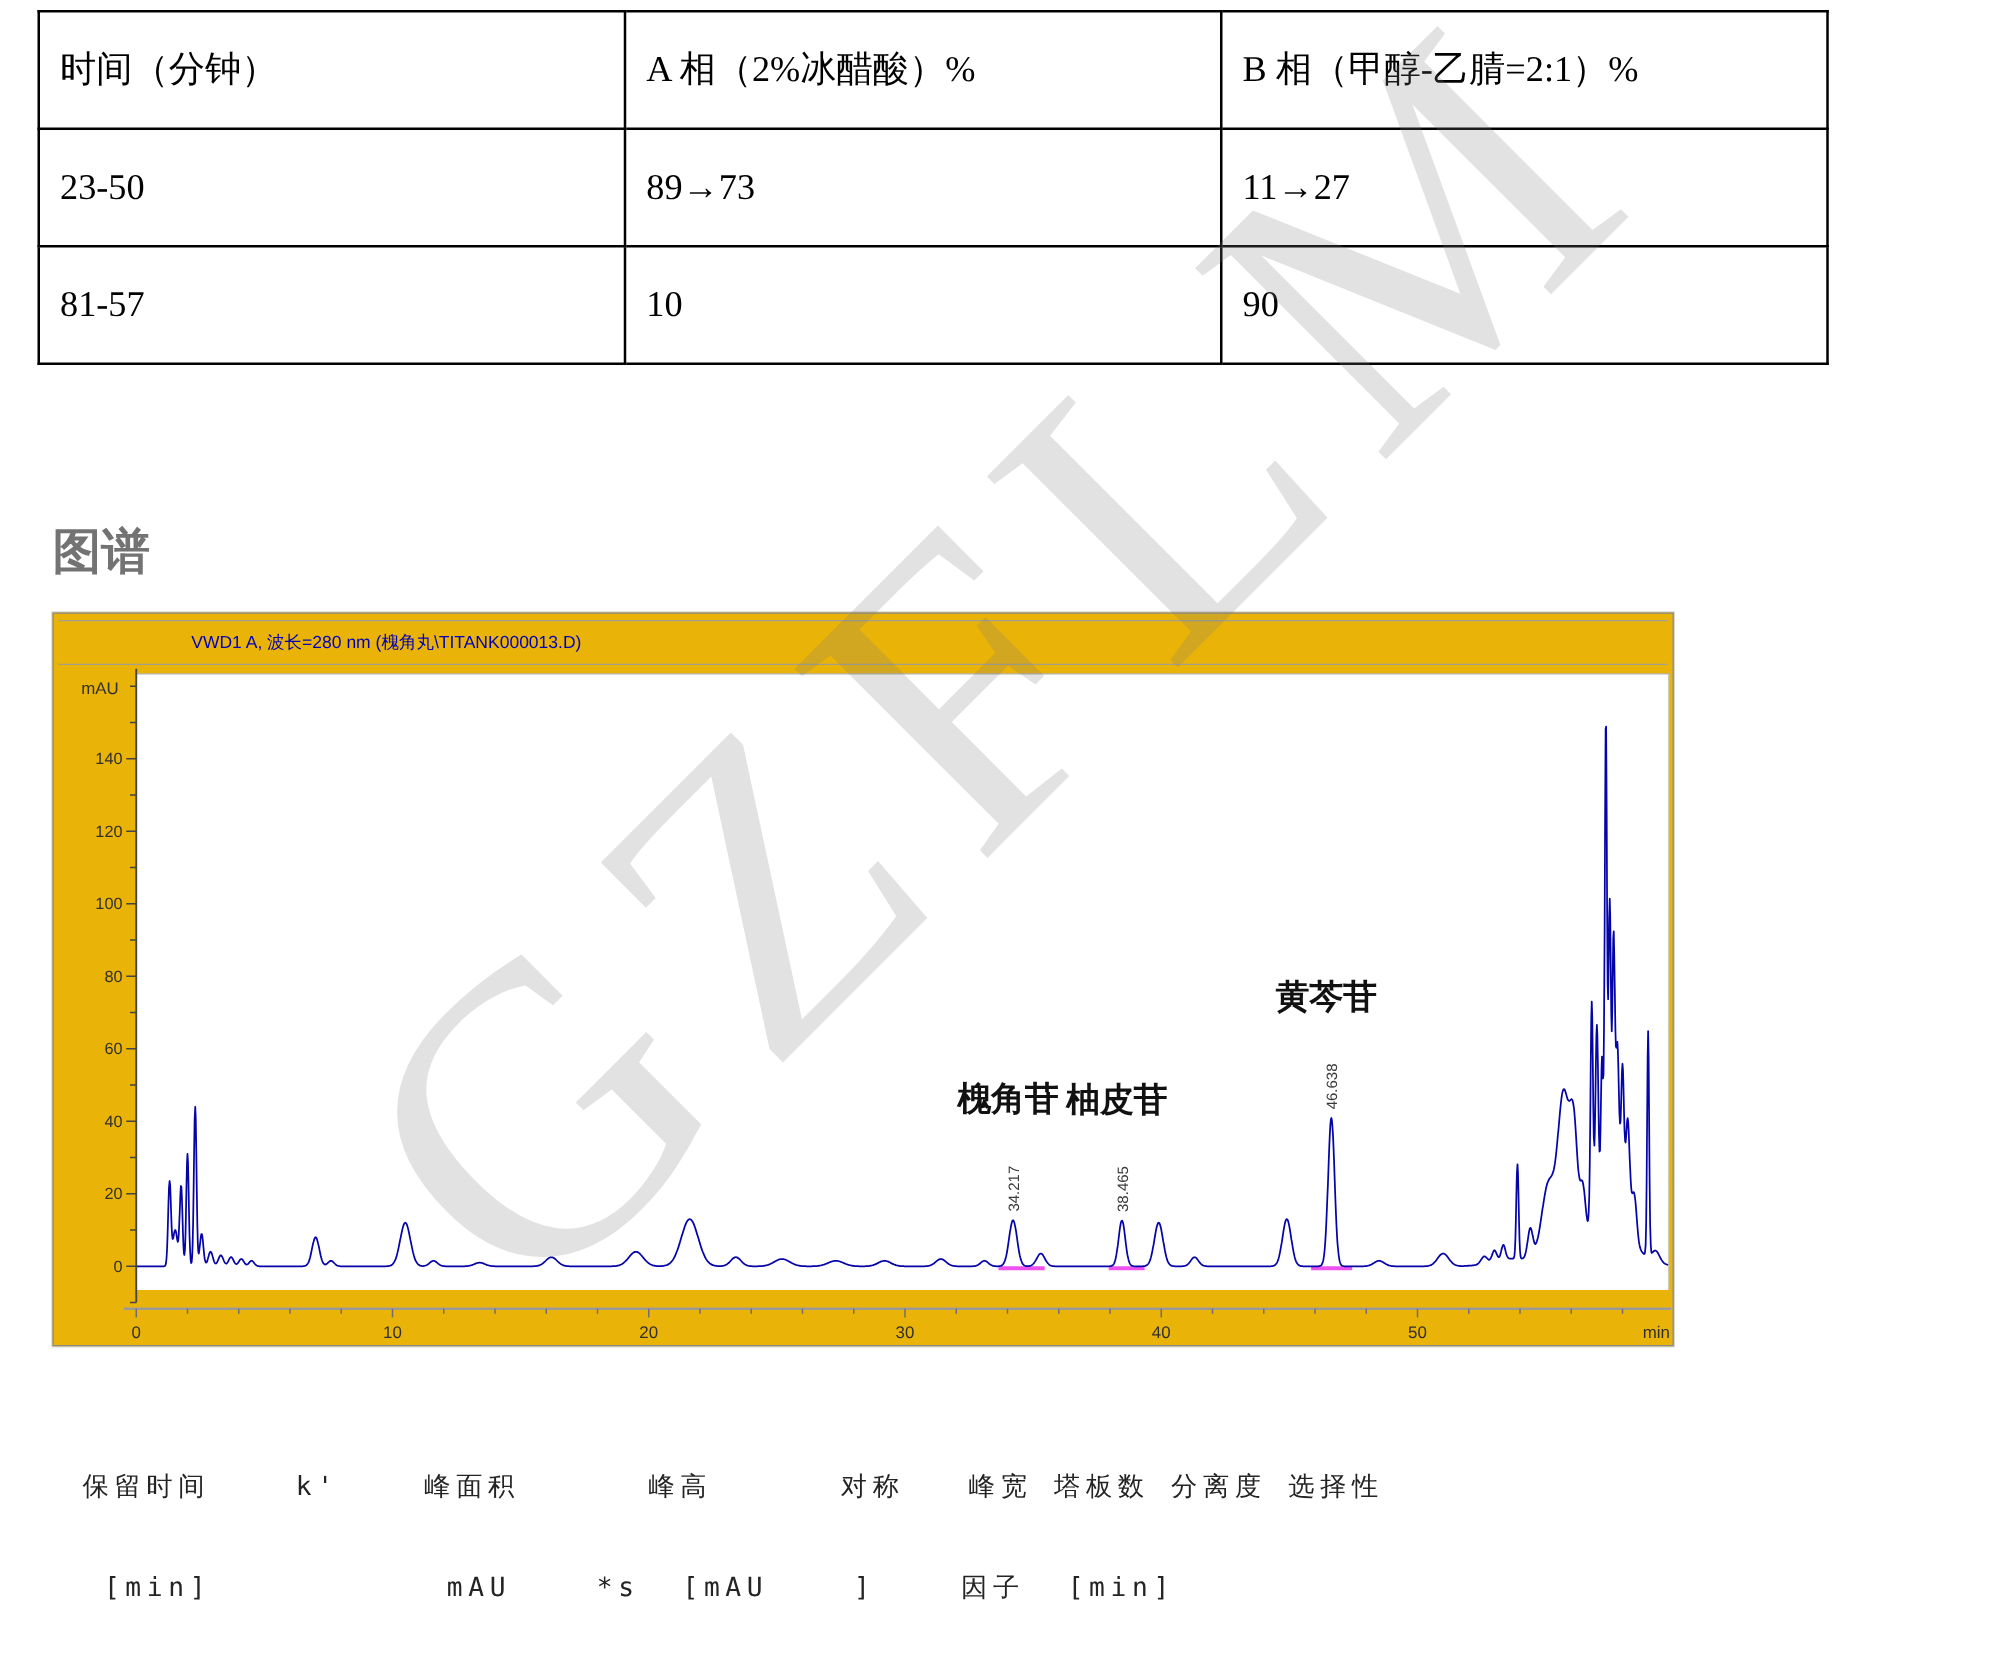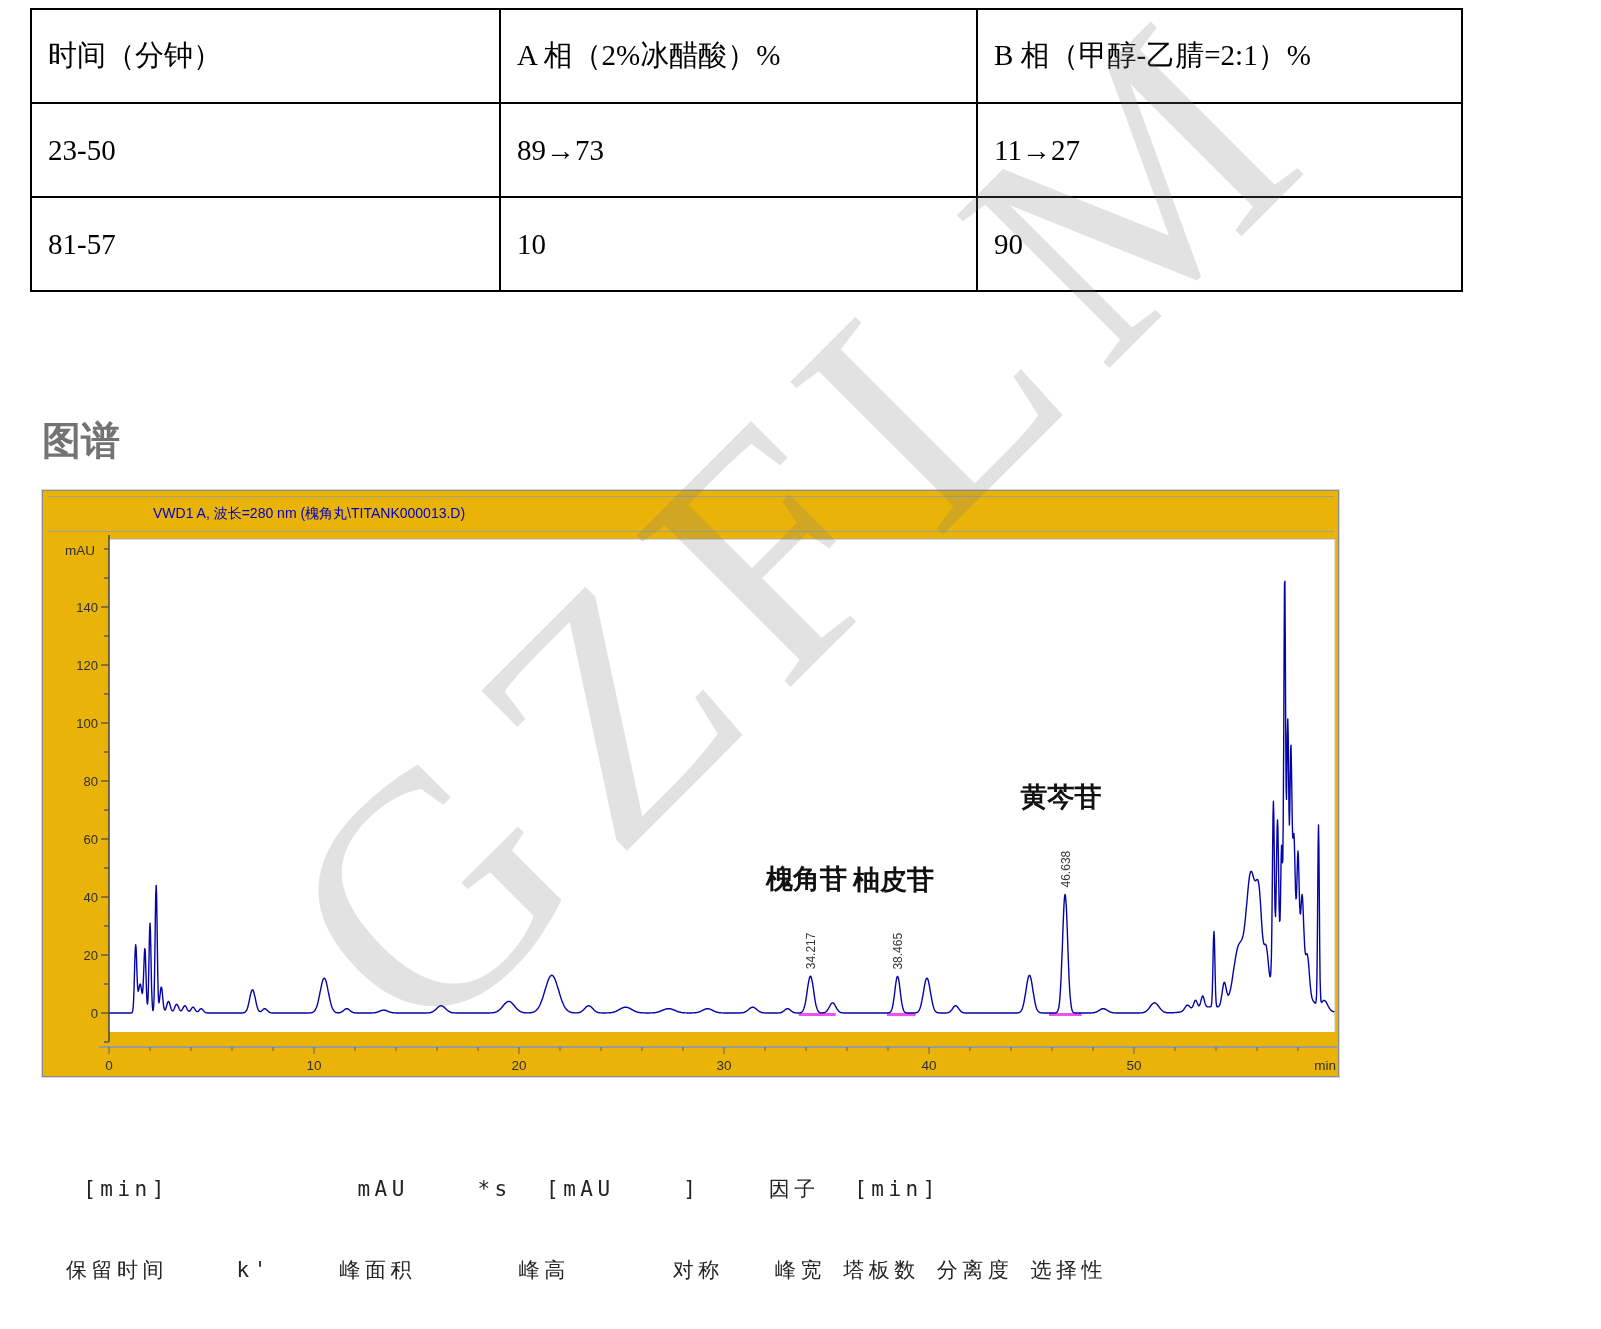--- a/index.html
+++ b/index.html
@@ -146,21 +146,21 @@
         <text text-anchor="start" font-size="12" fill="#3a3a3a" font-family="Liberation Sans, DejaVu Sans, sans-serif" transform="translate(771.9485,478.257) rotate(-90)">34.217</text>
         <text x="763.4485" y="397.257" text-anchor="middle" font-size="27" font-weight="700" fill="#111" font-family="Liberation Sans, DejaVu Sans, sans-serif">槐角苷</text>
         <text text-anchor="start" font-size="12" fill="#3a3a3a" font-family="Liberation Sans, DejaVu Sans, sans-serif" transform="translate(859.0325,478.576) rotate(-90)">38.465</text>
         <text x="850.5325" y="397.576" text-anchor="middle" font-size="27" font-weight="700" fill="#111" font-family="Liberation Sans, DejaVu Sans, sans-serif">柚皮苷</text>
         <text text-anchor="start" font-size="12" fill="#3a3a3a" font-family="Liberation Sans, DejaVu Sans, sans-serif" transform="translate(1026.579,396.47700000000003) rotate(-90)">46.638</text>
         <text x="1018.079" y="315.47700000000003" text-anchor="middle" font-size="27" font-weight="700" fill="#111" font-family="Liberation Sans, DejaVu Sans, sans-serif">黄芩苷</text>
       </svg>
   </div>
 
   <div id="peak-table">
+    <div>保留时间    k'    峰面积      峰高      对称   峰宽 塔板数 分离度 选择性</div>
     <div> [min]           mAU    *s  [mAU    ]    因子  [min]</div>
-    <div>保留时间    k'    峰面积      峰高      对称   峰宽 塔板数 分离度 选择性</div>
     
     
     
     
   </div>
 
 </div>
 
 </body></html>

